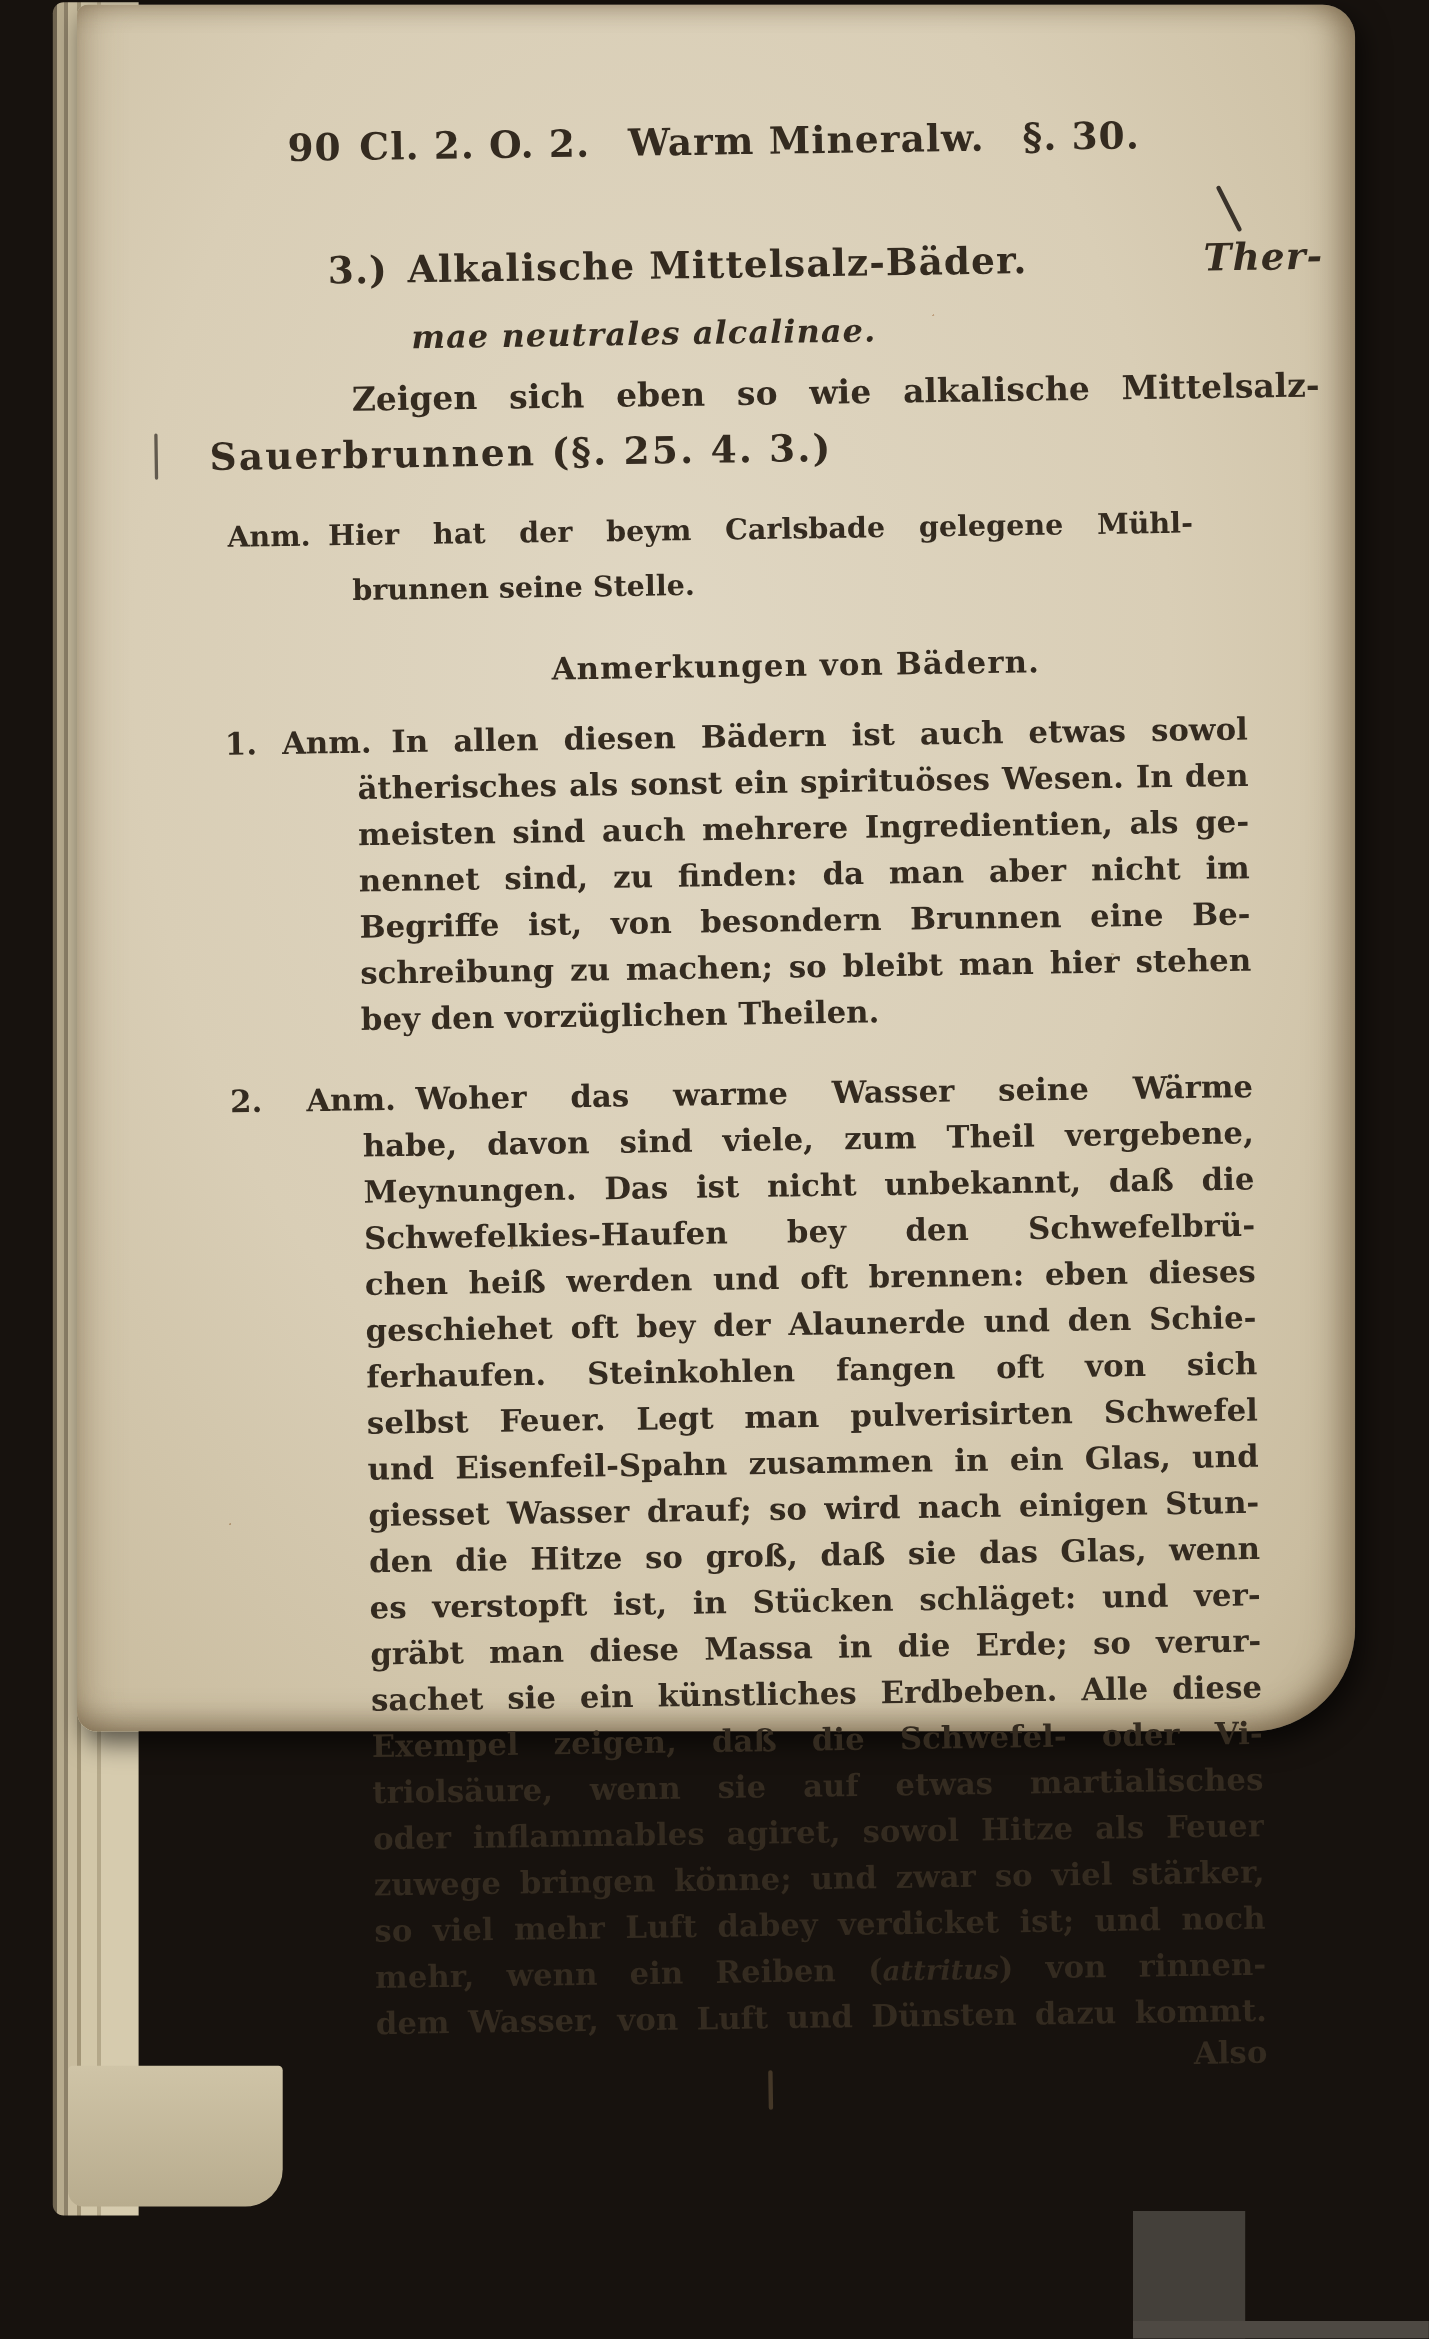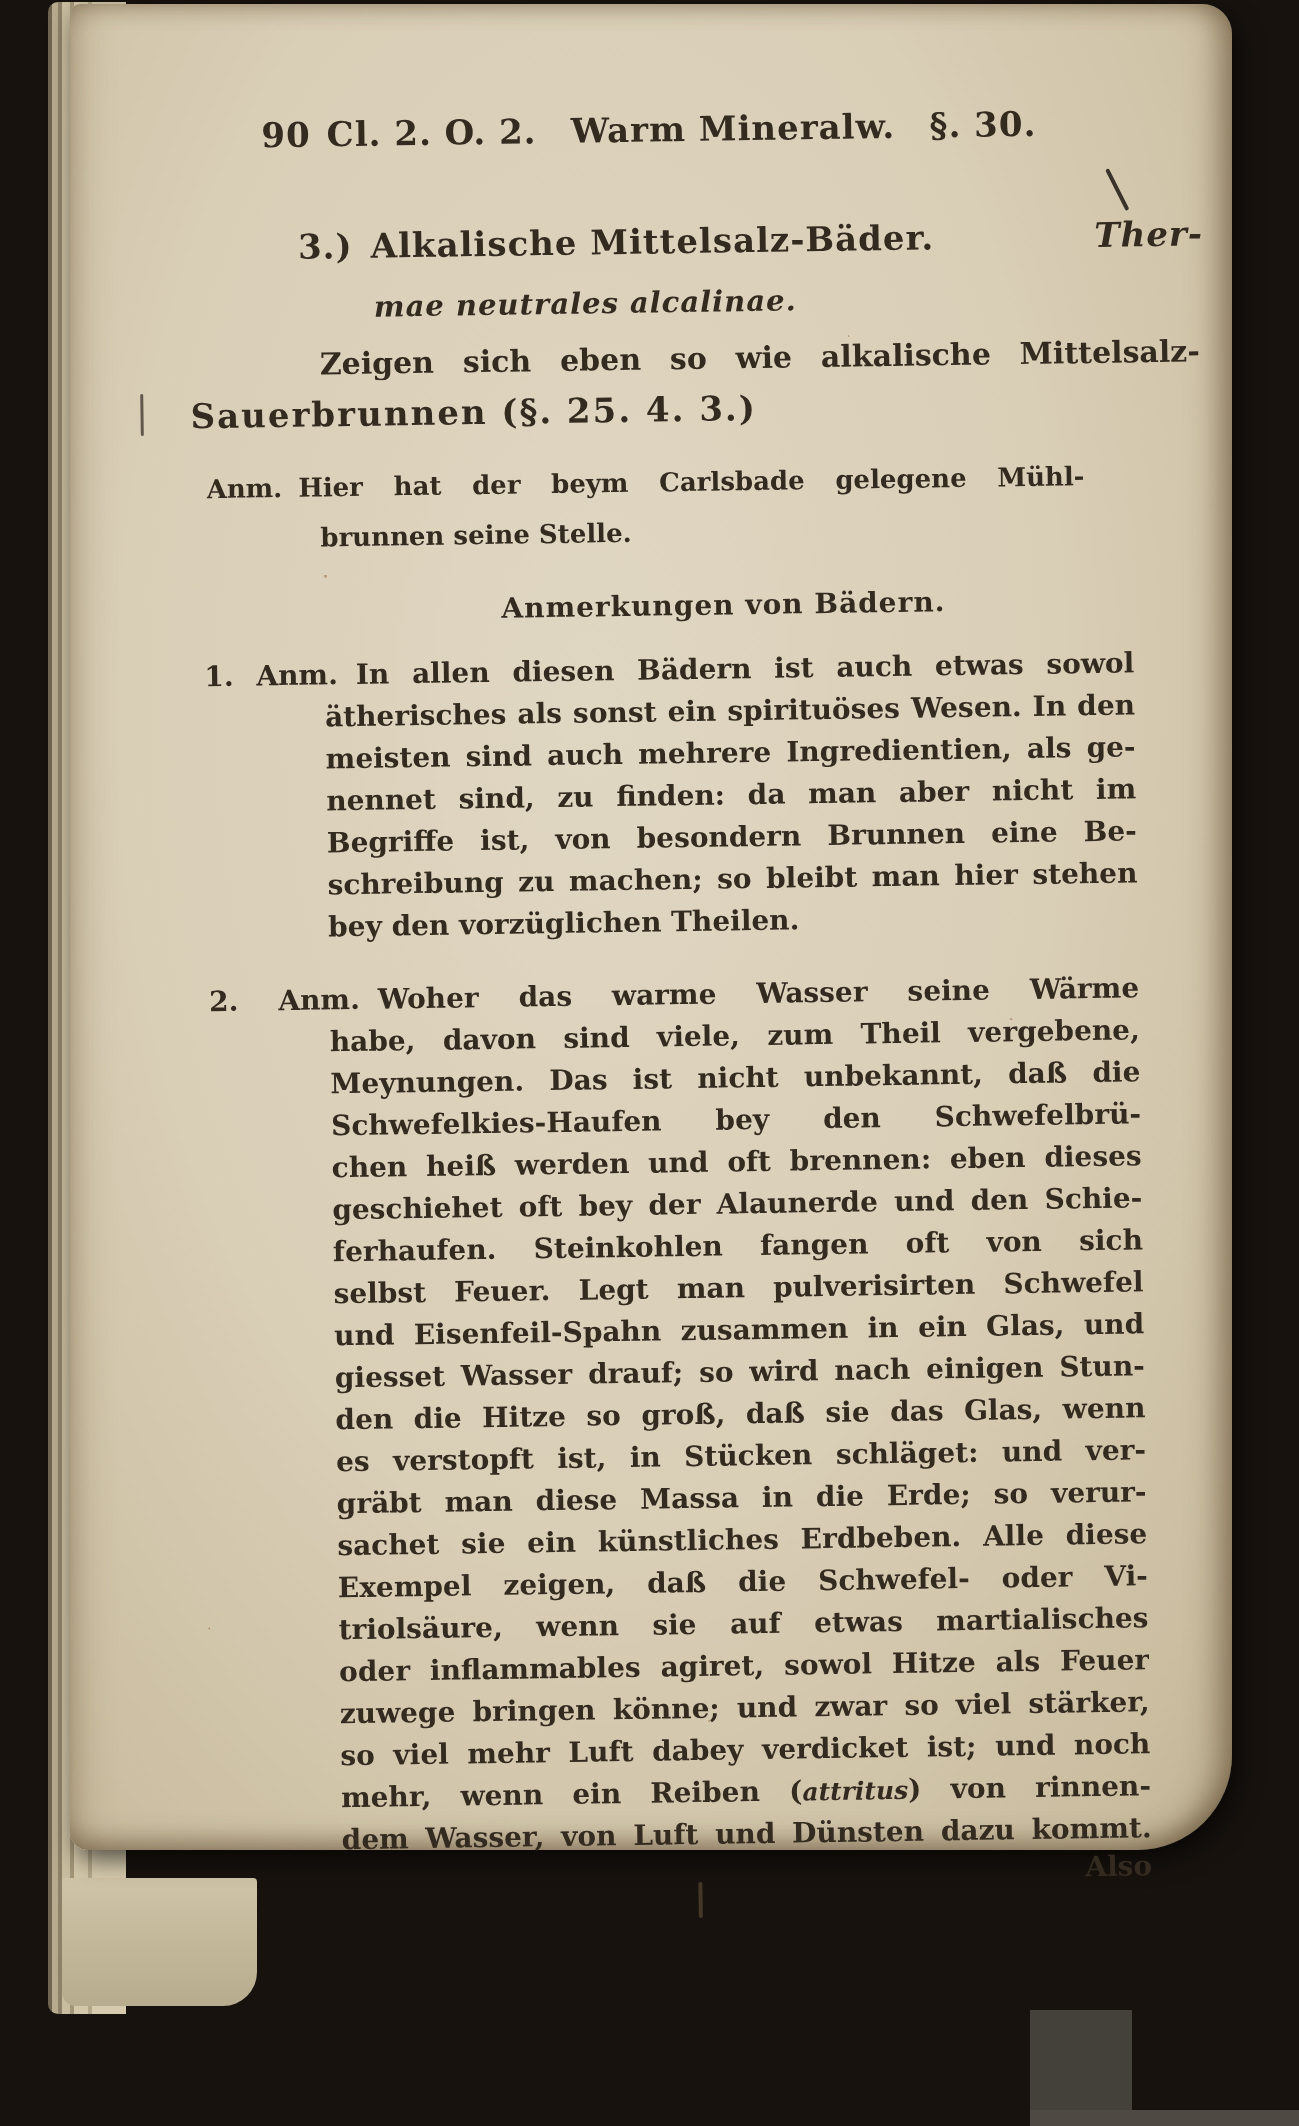--- a/index.html
+++ b/index.html
@@ -25,21 +25,21 @@
   .desk-patch{
     position:absolute;left:1030px;top:2010px;width:102px;height:116px;
     background:#44403a;
   }
   .desk-strip{
     position:absolute;left:1030px;top:2110px;width:269px;height:16px;
     background:#4e4943;
   }
   
   .page{
-    position:absolute;left:70px;top:4px;width:1162px;height:1846px;
+    position:absolute;left:70px;top:4px;width:1162px;height:1570px;
     background:
       radial-gradient(3px 3px at 22% 31%,rgba(156,104,58,.5) 48%,transparent 52%),
       radial-gradient(2px 2px at 67% 18%,rgba(156,104,58,.45) 48%,transparent 52%),
       radial-gradient(3px 2px at 81% 55%,rgba(140,95,50,.4) 48%,transparent 52%),
       radial-gradient(2px 3px at 34% 72%,rgba(156,104,58,.4) 48%,transparent 52%),
       radial-gradient(2px 2px at 12% 88%,rgba(140,95,50,.45) 48%,transparent 52%),
       radial-gradient(3px 2px at 55% 93%,rgba(156,104,58,.35) 48%,transparent 52%),
       radial-gradient(ellipse at 45% 38%,#e0d7c3 0%,#d9ceb6 52%,#cabda0 88%,#c0b294 100%);
     border-radius:10px 30px 95px 18px;
     box-shadow:

